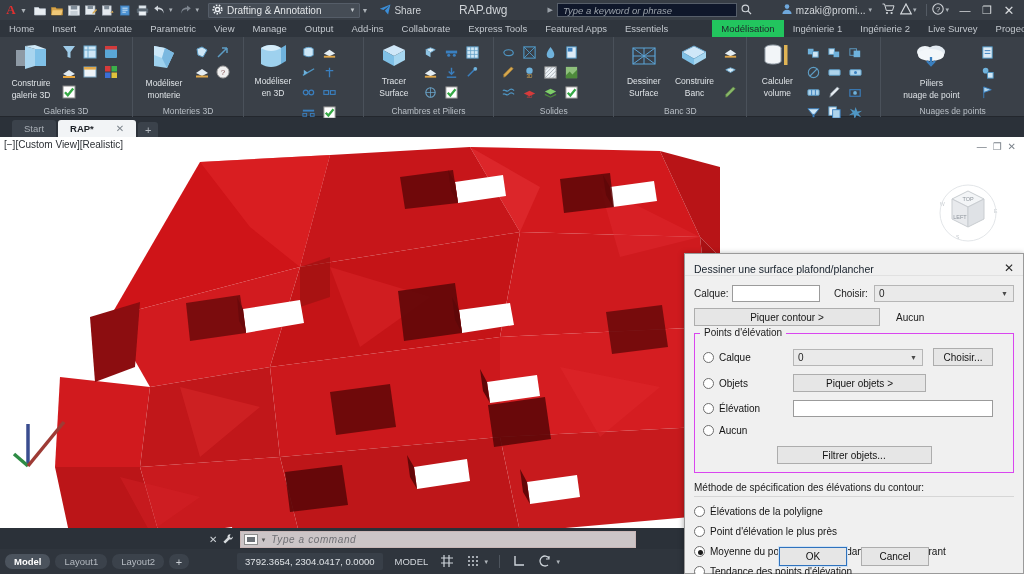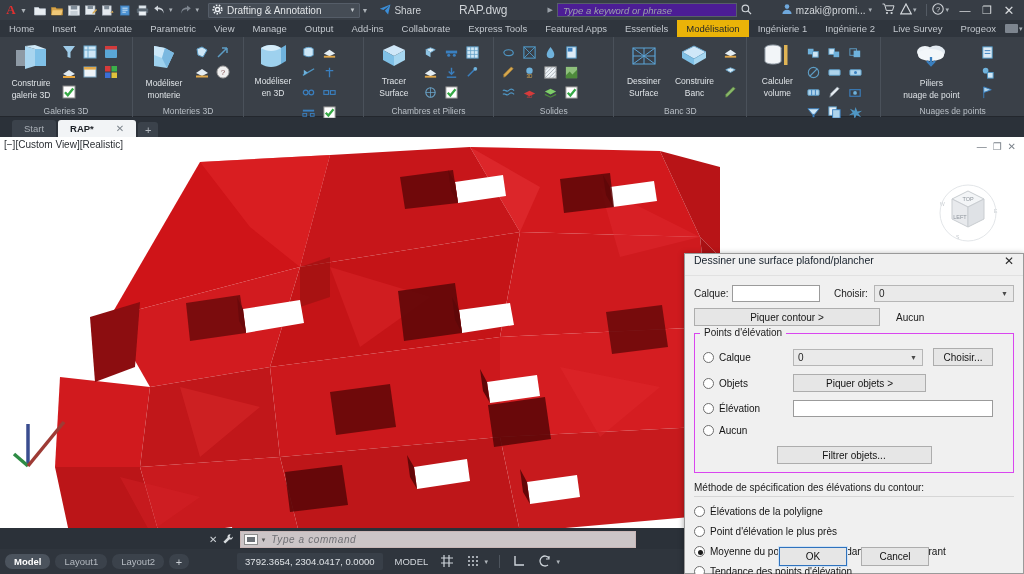--- a/index.html
+++ b/index.html
@@ -36,41 +36,41 @@
     padding: 0 4px 0 3px; margin-left: 4px;
     font-size: 10px; color: #e2e5e8;
   }
   .wsbox .gear { margin-right: 4px; }
   .ws-arrow { font-size: 6px; margin-left: 28px; color: #c2c7cc; }
   .tb-share { display: flex; align-items: center; margin-left: 6px; font-size: 10px; color: #cfd3d7; }
   .tb-file { margin-left: 38px; font-size: 12px; color: #cfd3d7; }
   .searchwrap { display: flex; align-items: center; margin-left: 40px; }
   .search-arrow { font-size: 7px; color: #9aa1a8; margin-right: 4px; }
   .searchbox {
-    width: 180px; height: 14px; background: #4c1d95; border: 1px solid #565e69;
+    width: 180px; height: 14px; background: #0f172a; border: 1px solid #565e69;
     font-size: 9.5px; font-style: italic; color: #9ba2aa;
     display: flex; align-items: center; padding-left: 5px;
   }
   .tb-right { margin-left: auto; display: flex; align-items: center; padding-right: 4px; }
   .tb-user { font-size: 10px; color: #d3d7db; margin: 0 2px 0 3px; }
   .tb-sep { width: 1px; height: 12px; background: #545b64; margin: 0 5px; }
   .wbtn {
     width: 22px; height: 18px; display: flex; align-items: center; justify-content: center;
     color: #d7dadd; font-size: 11px;
   }
   .wbtn.close { font-size: 13px; }
 
   
   .ribbontabs {
     position: absolute; left: 0; top: 20px; width: 1024px; height: 17px;
     background: #2f353d; display: flex; align-items: stretch;
     font-size: 9.5px; color: #c3c8ce;
   }
   .rtab { padding: 0 9px; display: flex; align-items: center; white-space: nowrap; }
-  .rtab.active { background: #eab308; color: #1f242b; }
+  .rtab.active { background: #22c55e; color: #1f242b; margin-left: 35px; }
   .tabs-right { margin-left: auto; display: flex; align-items: center; padding-right: 6px; }
   .minibox { width: 13px; height: 9px; background: #7d858f; border-radius: 1px; }
 
   
   .ribbon {
     position: absolute; left: 0; top: 37px; width: 1024px; height: 80px;
     background: #3a4048;
     border-bottom: 1px solid #23272d;
     display: flex; align-items: stretch;
   }
@@ -170,21 +170,21 @@
   .sb-divider { width:1px; height:13px; background:#4d545d; margin-left:10px; }
 
   
   .dialog {
     position: absolute; left: 684px; top: 253px; width: 340px; height: 321px;
     background: #f0f0f0; border: 1px solid #9a9a9a;
     box-shadow: 0 1px 6px rgba(0,0,0,0.35); z-index: 30;
     font-size: 10px; color: #1b1b1b;
   }
   .dlg-title {
-    height: 22px; display: flex; align-items: flex-start; padding: 0 6px 0 9px;
+    height: 22px; display: flex; align-items: flex-end; padding: 0 6px 0 9px;
     background: #f0f0f0; border-bottom: 1px solid #e1e1e1;
   }
   .dlg-title .t { font-size: 10.5px; color: #16202b; }
   .dlg-close { margin-left: auto; font-size: 12px; color: #2a2a2a; padding: 0 3px; }
   .dlg-body { padding: 5px 9px 0 9px; }
   .row { display: flex; align-items: center; }
   .lbl { font-size: 10px; color: #1b1b1b; }
   .txtin {
     background: #ffffff; border: 1px solid #9b9b9b; height: 17px;
   }

